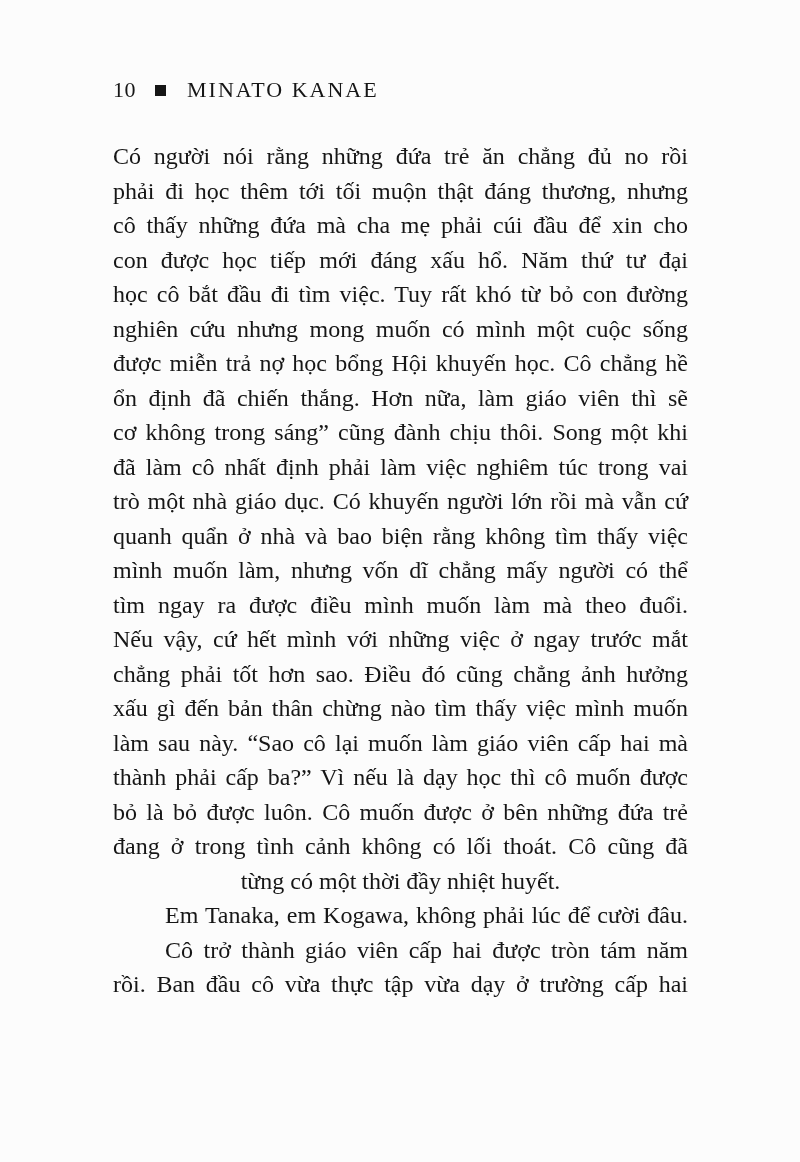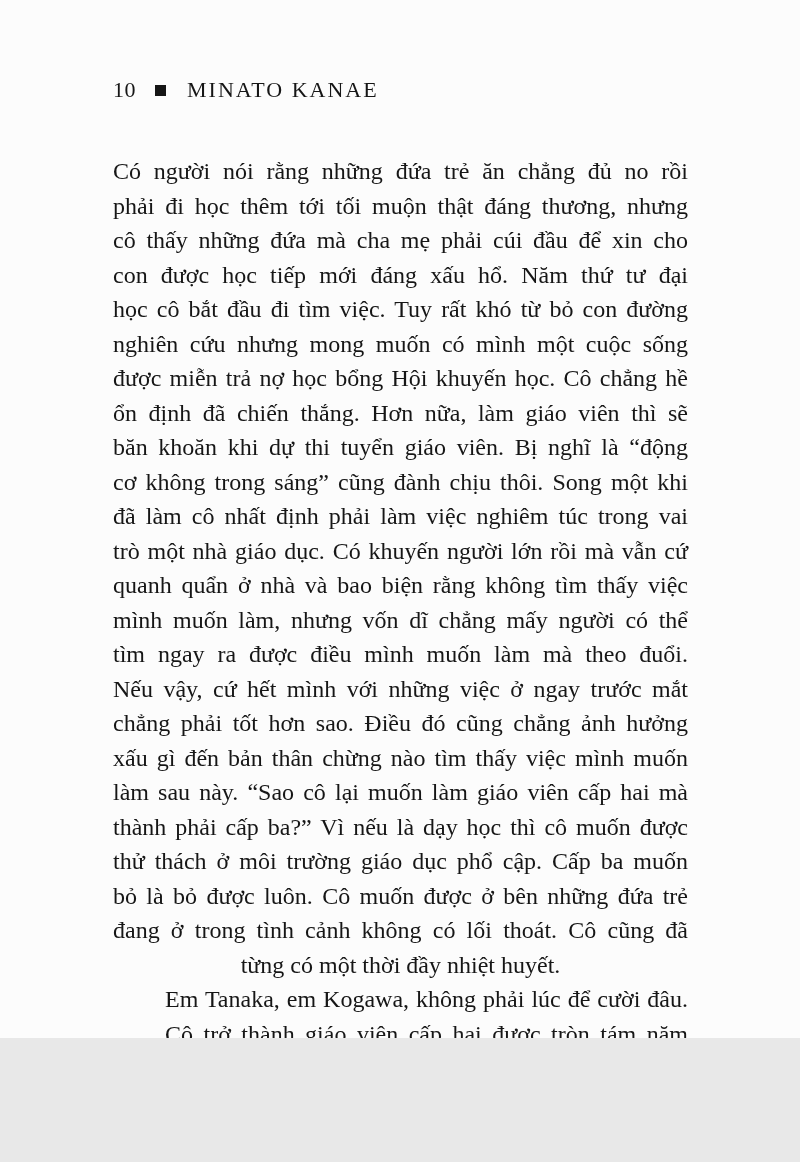--- a/index.html
+++ b/index.html
@@ -3,21 +3,21 @@
 <meta charset="utf-8">
 <style>
   html, body {
     margin: 0;
     padding: 0;
     background: #e8e8e8;
   }
   .page {
     position: relative;
     width: 800px;
-    height: 1038px;
+    height: 1162px;
     margin: 0 auto;
     background: var(--page-bg, #fcfcfc);
     color: var(--text-color, #161616);
     font-family: "Liberation Serif", "DejaVu Serif", serif;
     overflow: hidden;
   }
   .header {
     position: absolute;
     left: 113px;
     top: 78px;
@@ -35,21 +35,21 @@
     background: #151515;
     display: inline-block;
     margin: 0 21px 0 19px;
   }
   .author {
     letter-spacing: 2px;
   }
   .body-text {
     position: absolute;
     left: 113px;
-    top: 154px;
+    top: 139px;
     width: 575px;
   }
   .line {
     font-size: 24px;
     line-height: 34.5px;
     height: 34.5px;
     white-space: normal;
     text-align: center;
   }
   .line.justify {
@@ -71,33 +71,31 @@
   </div>
   <div class="body-text">
       <div class="line justify">Có người nói rằng những đứa trẻ ăn chẳng đủ no rồi</div>
       <div class="line justify">phải đi học thêm tới tối muộn thật đáng thương, nhưng</div>
       <div class="line justify">cô thấy những đứa mà cha mẹ phải cúi đầu để xin cho</div>
       <div class="line justify">con được học tiếp mới đáng xấu hổ. Năm thứ tư đại</div>
       <div class="line justify">học cô bắt đầu đi tìm việc. Tuy rất khó từ bỏ con đường</div>
       <div class="line justify">nghiên cứu nhưng mong muốn có mình một cuộc sống</div>
       <div class="line justify">được miễn trả nợ học bổng Hội khuyến học. Cô chẳng hề</div>
       <div class="line justify">ổn định đã chiến thắng. Hơn nữa, làm giáo viên thì sẽ</div>
-      <div class="line justify">băn khoăn khi dự thi tuyển giáo viên. Bị nghĩ là “động</div>
       <div class="line justify">cơ không trong sáng” cũng đành chịu thôi. Song một khi</div>
       <div class="line justify">đã làm cô nhất định phải làm việc nghiêm túc trong vai</div>
       <div class="line justify">trò một nhà giáo dục. Có khuyến người lớn rồi mà vẫn cứ</div>
       <div class="line justify">quanh quẩn ở nhà và bao biện rằng không tìm thấy việc</div>
       <div class="line justify">mình muốn làm, nhưng vốn dĩ chẳng mấy người có thể</div>
       <div class="line justify">tìm ngay ra được điều mình muốn làm mà theo đuổi.</div>
       <div class="line justify">Nếu vậy, cứ hết mình với những việc ở ngay trước mắt</div>
       <div class="line justify">chẳng phải tốt hơn sao. Điều đó cũng chẳng ảnh hưởng</div>
       <div class="line justify">xấu gì đến bản thân chừng nào tìm thấy việc mình muốn</div>
       <div class="line justify">làm sau này. “Sao cô lại muốn làm giáo viên cấp hai mà</div>
       <div class="line justify">thành phải cấp ba?” Vì nếu là dạy học thì cô muốn được</div>
-      <div class="line justify">thử thách ở môi trường giáo dục phổ cập. Cấp ba muốn</div>
       <div class="line justify">bỏ là bỏ được luôn. Cô muốn được ở bên những đứa trẻ</div>
       <div class="line justify">đang ở trong tình cảnh không có lối thoát. Cô cũng đã</div>
       <div class="line">từng có một thời đầy nhiệt huyết.</div>
       <div class="line indent justify">Em Tanaka, em Kogawa, không phải lúc để cười đâu.</div>
       <div class="line indent justify">Cô trở thành giáo viên cấp hai được tròn tám năm</div>
       <div class="line justify">rồi. Ban đầu cô vừa thực tập vừa dạy ở trường cấp hai</div>
     </div>
 </div>
 
 </body></html>

